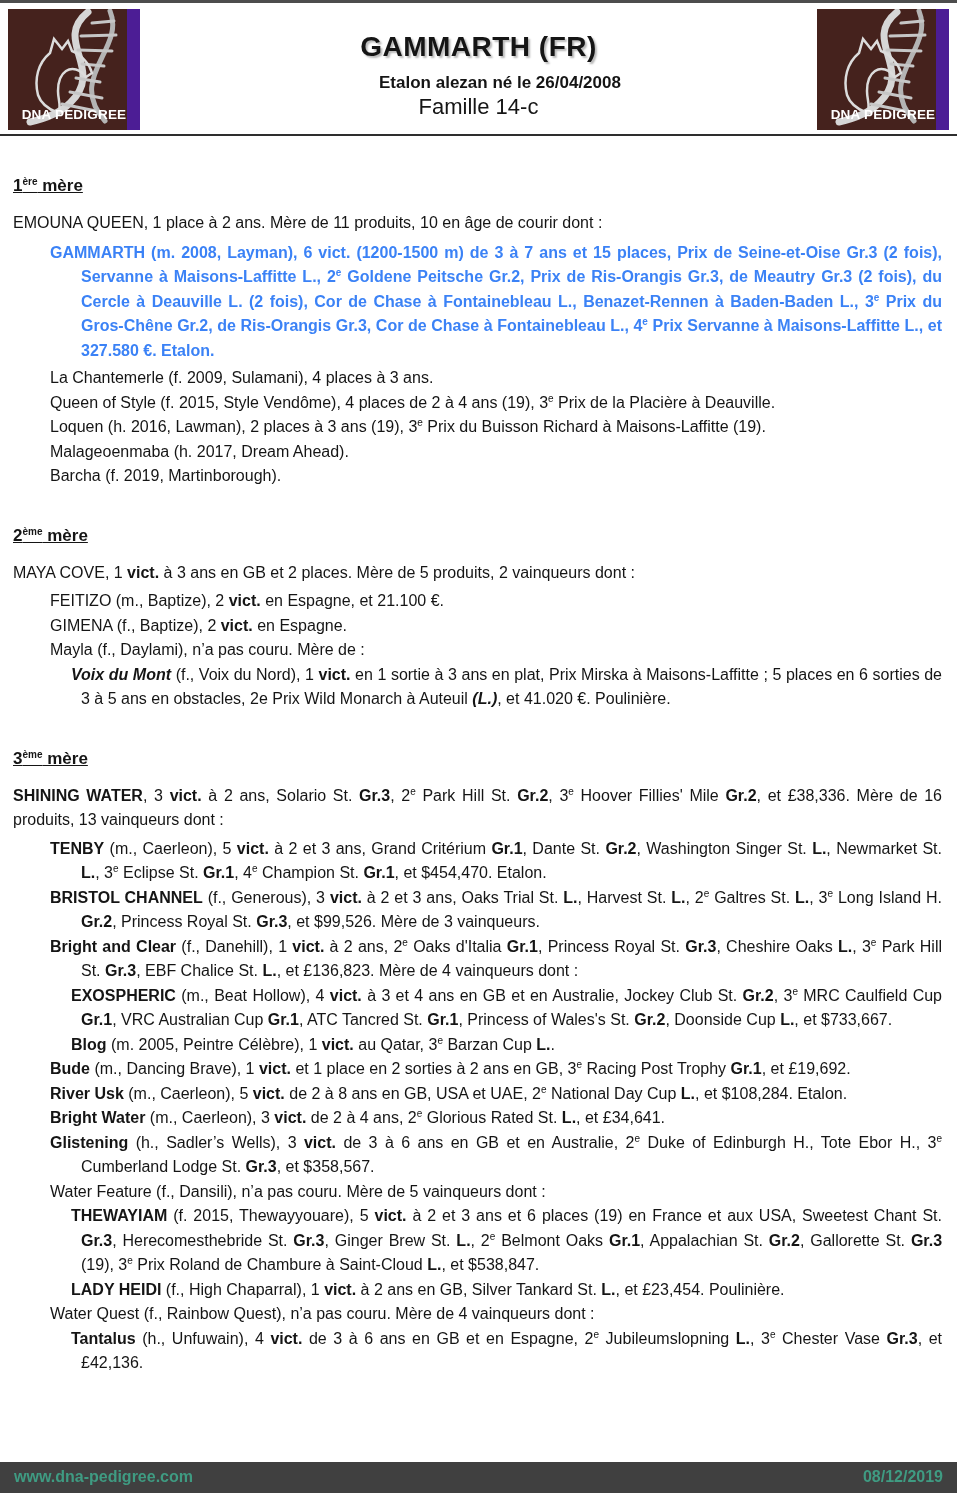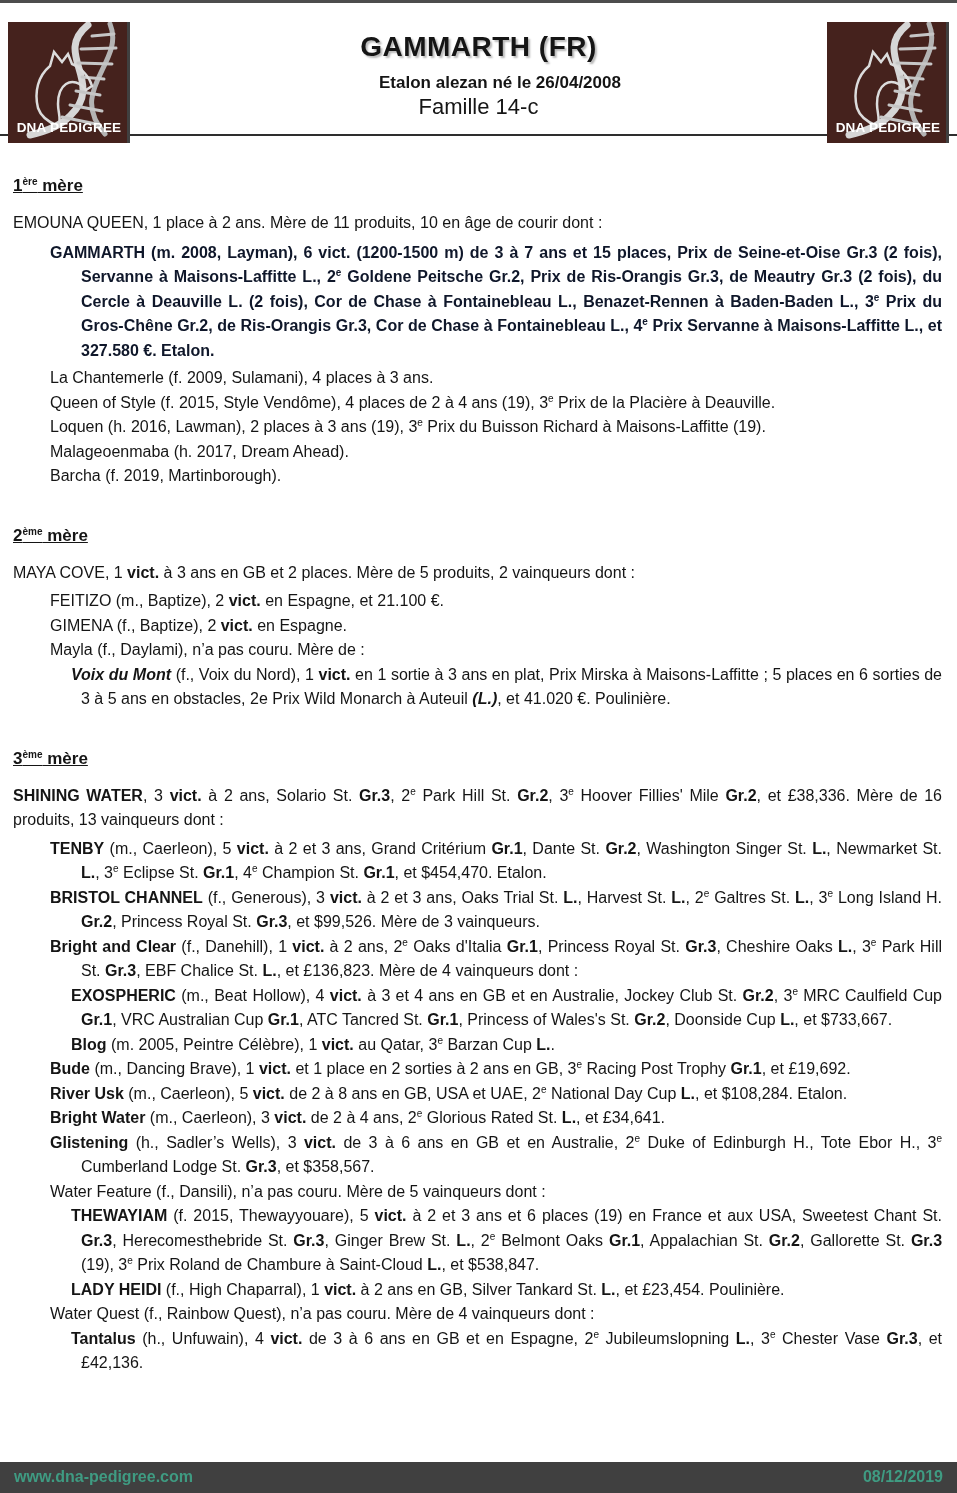--- a/index.html
+++ b/index.html
@@ -5,21 +5,21 @@
   html,body { margin:0; padding:0; background:#ffffff; }
   .page {
     position:relative; width:957px; height:1493px; background:#ffffff;
     overflow:hidden; box-sizing:border-box;
     font-family:"Liberation Sans","DejaVu Sans",sans-serif;
     font-size:16px; line-height:24.5px; color:#151515;
     border-top:3px solid #4d4d4d;
   }
   
   .header { position:relative; height:131px; border-bottom:2px solid #2e2e2e; }
-  .logo { position:absolute; top:19px; width:122px; height:121px; background:#404040; }
+  .logo { position:absolute; top:6px; width:132px; height:121px; background:#4c1d95; }
   .logo.left  { left:8px; }
   .logo.right { right:8px; }
   .logo svg { position:absolute; top:0; left:0; }
   .logo-label {
     position:absolute; bottom:3px; left:0; width:100%; text-align:center;
     color:#ffffff; font-weight:bold; font-size:13.5px; letter-spacing:.2px;
   }
   .title {
     padding-top:32px; text-align:center; font-size:28px; font-weight:bold;
     letter-spacing:.5px; text-shadow:2px 2px 2px #b9b9b9;
@@ -30,21 +30,21 @@
   .content { padding:0 15px 0 13px; }
   .content h2 {
     font-size:17px; font-weight:bold; text-decoration:underline;
     margin:36px 0 14px 0; line-height:22px;
   }
   .content h2:first-child { margin-top:39px; }
   .content p { margin:0; text-align:justify; }
   .l0 { margin-bottom:4px !important; }
   .l1 { padding-left:68px; text-indent:-31px; }
   .l2 { padding-left:68px; text-indent:-10px; }
-  .red { color:#0f172a; margin:5px 0 3px 0 !important; }
+  .red { color:#3b82f6; margin:5px 0 3px 0 !important; }
   .b { font-weight:bold; }
   .i { font-style:italic; }
   sup { font-size:10px; line-height:0; vertical-align:6px; }
   
   .footer {
     position:absolute; left:0; right:0; bottom:0; height:31px; background:#404040;
     display:flex; justify-content:space-between; align-items:center;
     padding:0 14px; box-sizing:border-box;
     font-weight:bold; font-size:16px; color:#3f9b82;
   }

